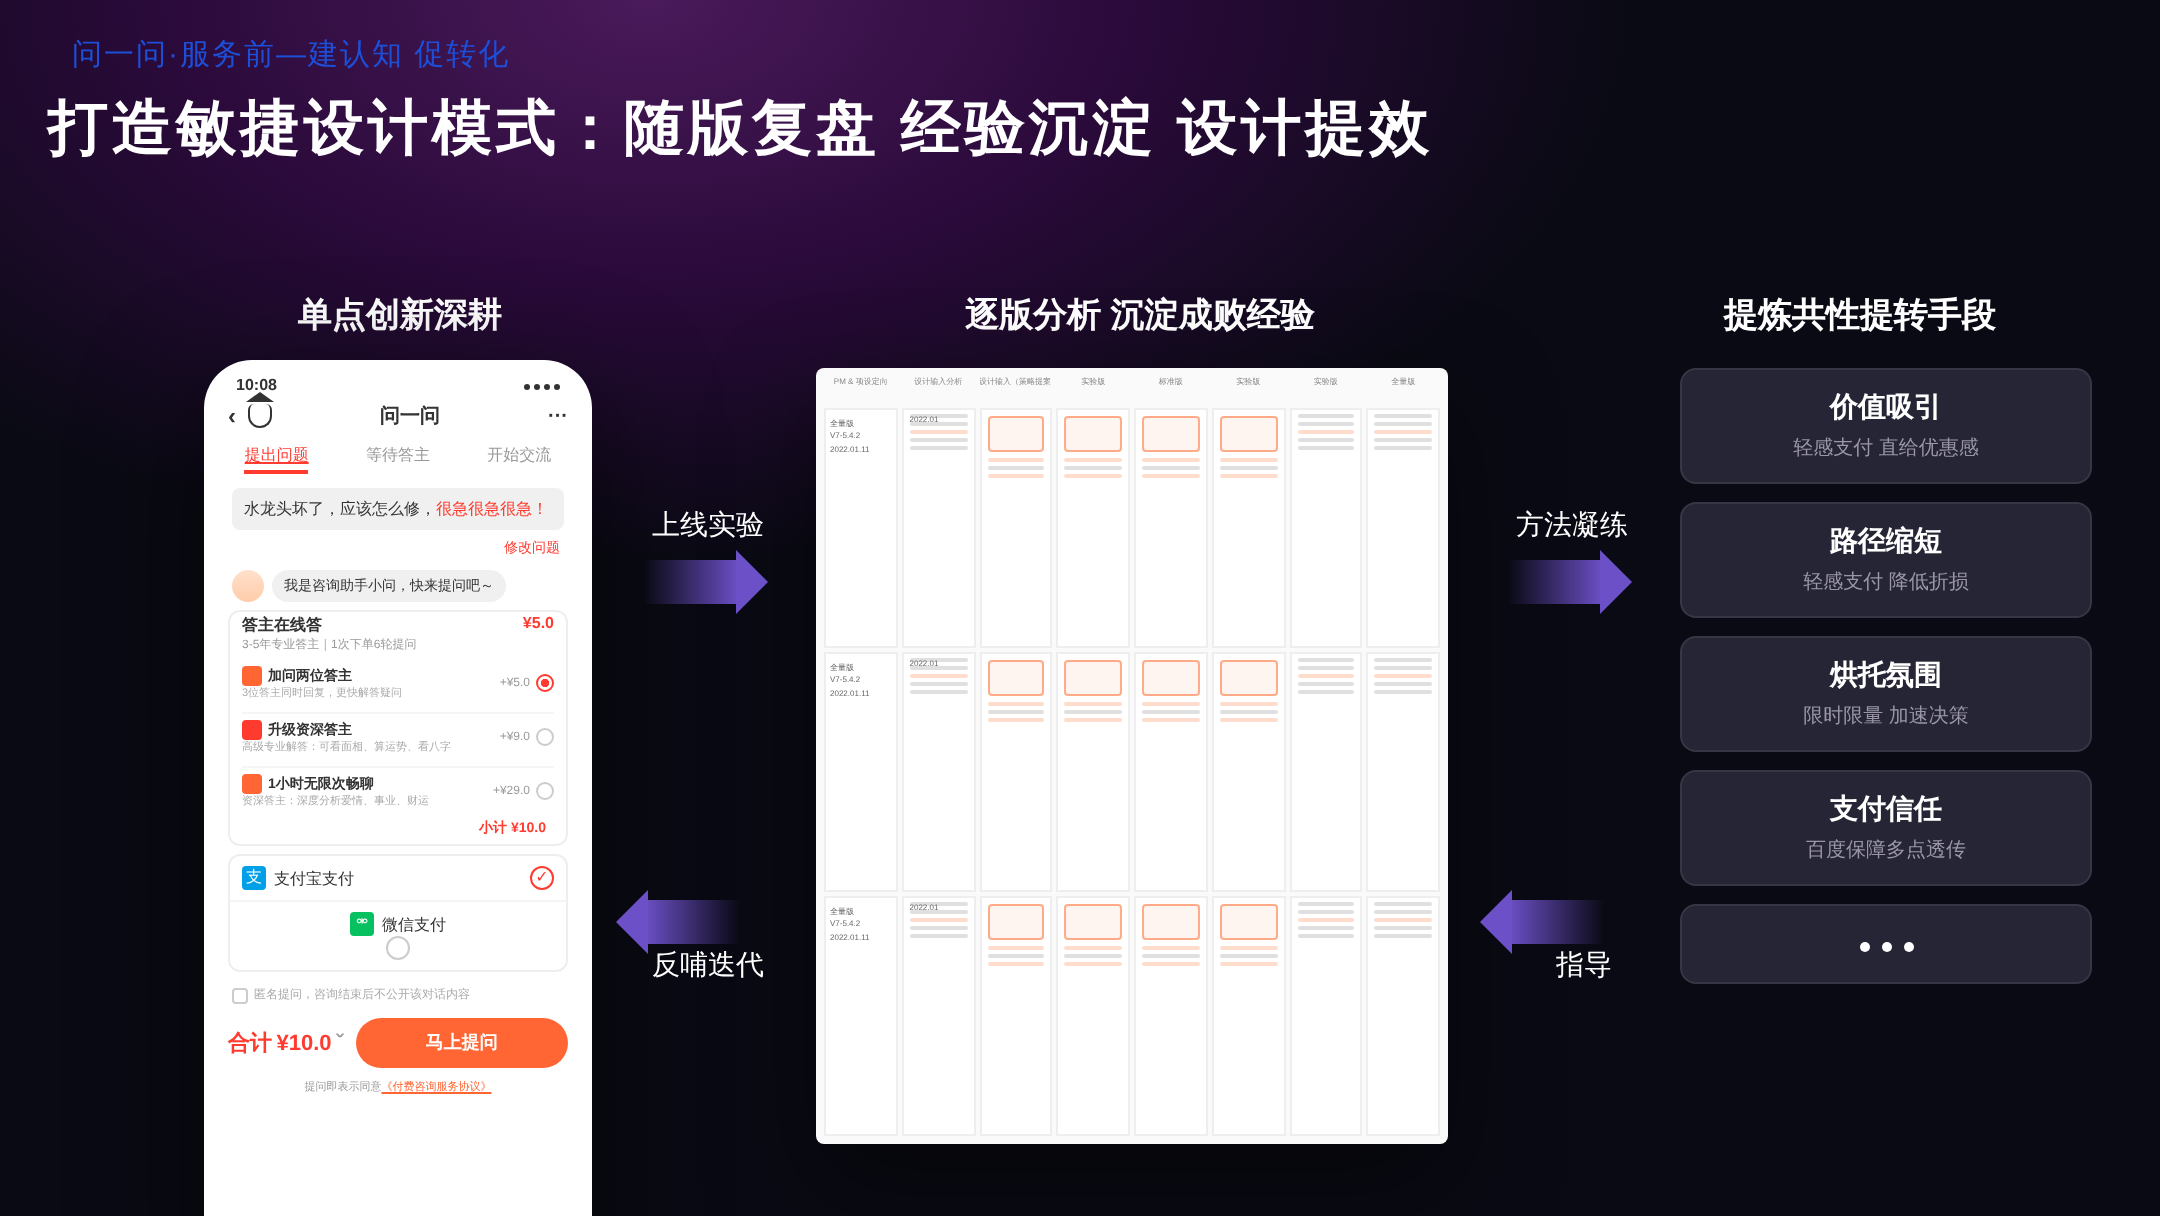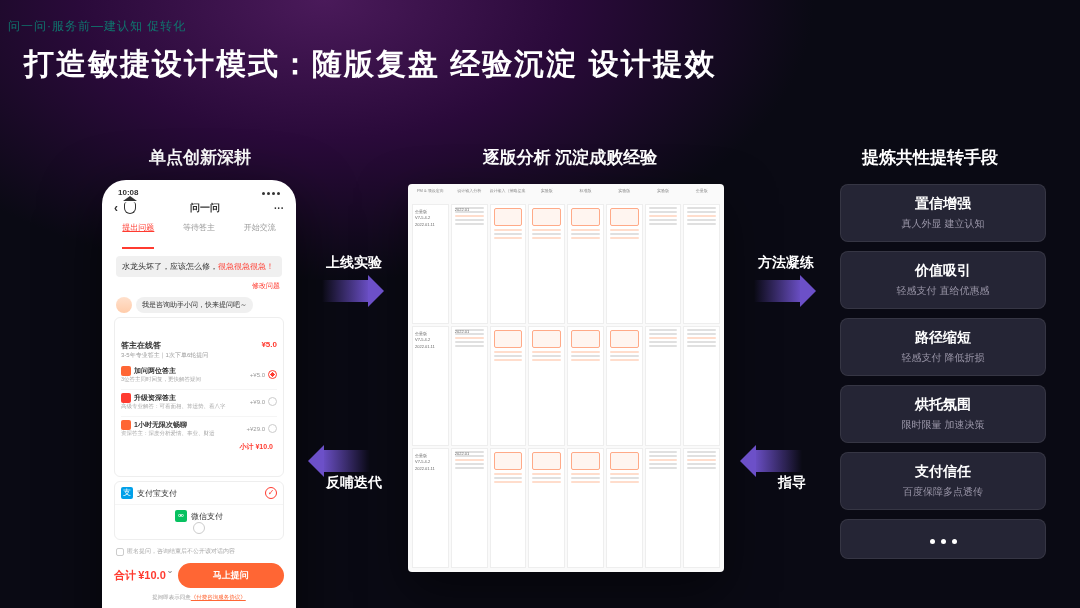--- a/index.html
+++ b/index.html
@@ -2,48 +2,48 @@
 <html><head>
 <meta charset="utf-8">
 <style>
   * { margin: 0; padding: 0; box-sizing: border-box; }
   body {
     width: 1080px; height: 608px;
     background: radial-gradient(ellipse 700px 400px at 30% 0%, #4a1a5a 0%, #2a0a3a 35%, #0a0a14 70%);
     font-family: "PingFang SC", "Microsoft YaHei", sans-serif;
     color: #fff; overflow: hidden; position: relative;
   }
-  .breadcrumb { position: absolute; top: 18px; left: 8px; font-size: 12px; color: #0f766e; letter-spacing: 1px; }
+  .breadcrumb { position: absolute; top: 18px; left: 36px; font-size: 15px; color: #1d4ed8; letter-spacing: 1px; }
   .title { position: absolute; top: 44px; left: 24px; font-size: 30px; font-weight: 700; letter-spacing: 2px; }
 
   .section-label { position: absolute; top: 146px; font-size: 17px; font-weight: 600; text-align: center; }
   .sec1 { left: 110px; width: 180px; }
   .sec2 { left: 410px; width: 320px; }
   .sec3 { left: 830px; width: 200px; }
 
   
   .phone { position: absolute; top: 180px; left: 102px; width: 194px; height: 471px;
     background: #fff; border-radius: 24px; box-shadow: 0 20px 60px rgba(0,0,0,.6);
     color: #333; padding: 6px; font-size: 8px; }
   .phone .statusbar { display:flex; justify-content:space-between; padding: 2px 10px 0; font-size:8px; font-weight:600;}
   .phone .statusbar .dots span{ display:inline-block;width:3px;height:3px;background:#333;border-radius:50%;margin-left:2px;}
   .phone .nav { display:flex; align-items:center; gap:6px; padding:4px 6px; font-size:10px; font-weight:600;}
   .phone .nav .back{font-size:12px;}
   .phone .nav .home{width:12px;height:12px;border:1.5px solid #333;border-radius:3px 3px 6px 6px;border-top:none;position:relative;}
   .phone .nav .home:before{content:"";position:absolute;top:-6px;left:-2px;width:0;height:0;border:7px solid transparent;border-bottom:5px solid #333;border-top:none;}
   .phone .nav .title-c{flex:1;text-align:center;}
   .phone .tabs{display:flex;justify-content:space-around;font-size:8px;color:#999;padding:3px 0;}
-  .phone .tabs span:first-child{color:#ff3b30;border-bottom:2px solid #ff3b30;padding-bottom:14px;text-decoration:underline;}
+  .phone .tabs span:first-child{color:#ff3b30;border-bottom:2px solid #ff3b30;padding-bottom:2px;text-decoration:underline;}
   .phone .bubble{margin:4px 8px;background:#f0f0f0;border-radius:4px;padding:5px 6px;font-size:8px;line-height:1.4;}
   .phone .bubble .urgent{color:#ff3b30;}
   .phone .modify{text-align:right;color:#ff3b30;font-size:7px;padding:0 10px 2px;}
   .phone .assist{display:flex;align-items:center;gap:4px;margin:4px 8px;}
   .phone .assist .av{width:16px;height:16px;border-radius:50%;background:linear-gradient(#ffe0cc,#ffccaa);}
   .phone .assist .bub{background:#f0f0f0;border-radius:8px;padding:3px 6px;font-size:7px;}
-  .phone .card{margin:4px 6px;border:1px solid #eee;border-radius:6px;padding:22px 6px;}
+  .phone .card{margin:4px 6px;border:1px solid #eee;border-radius:6px;padding:1px 6px;}
   .phone .card .head{display:flex;justify-content:space-between;font-size:8px;font-weight:600;}
   .phone .card .sub{font-size:6px;color:#999;}
   .phone .card .price{color:#ff3b30;font-weight:700;}
   .phone .opt{display:flex;justify-content:space-between;align-items:center;padding:3px 0;font-size:7px;border-top:1px solid #f5f5f5;margin-top:3px;}
   .phone .opt:first-of-type{border-top:none;}
   .phone .opt .icon{width:10px;height:10px;border-radius:2px;margin-right:3px;display:inline-block;}
   .phone .opt .lbl{display:flex;align-items:center;}
   .phone .opt .desc{font-size:5.5px;color:#aaa;}
   .phone .opt .p{color:#999;font-size:6px;}
   .phone .opt .radio{width:9px;height:9px;border:1px solid #ccc;border-radius:50%;margin-left:3px;}
@@ -79,21 +79,21 @@
   .board .cell .box{margin:3px;height:18px;border:0.5px solid #ffaa88;border-radius:2px;background:#fff5f0;}
   .board .cell .mnum{position:absolute;top:2px;left:3px;font-size:4px;color:#666;}
   .board .sidecol{font-size:4px;color:#666;padding:4px 2px;line-height:1.6;}
 
   
   .arrow { position:absolute; display:flex; align-items:center; color:#fff; }
   .arrow .body{width:48px;height:22px;background:linear-gradient(90deg,rgba(108,80,200,0) 0%, #6c50c8 100%);position:relative;}
   .arrow .body:after{content:"";position:absolute;right:-14px;top:-5px;width:0;height:0;border:16px solid transparent;border-left:16px solid #6c50c8;border-right:none;}
   .arrow.left .body{background:linear-gradient(270deg,rgba(108,80,200,0) 0%, #6c50c8 100%);}
   .arrow.left .body:after{right:auto;left:-14px;border:16px solid transparent;border-right:16px solid #6c50c8;border-left:none;}
-  .arrow .lbl{position:absolute;font-size:14px;font-weight:700;white-space:nowrap;text-align:center;}
+  .arrow .lbl{position:absolute;font-size:14px;font-weight:400;white-space:nowrap;text-align:center;}
   .ar1{top:280px;left:322px;} .ar1 .lbl{top:-26px;left:4px;}
   .ar2{top:450px;left:322px;} .ar2 .lbl{top:24px;left:4px;}
   .ar3{top:280px;left:754px;} .ar3 .lbl{top:-26px;left:4px;}
   .ar4{top:450px;left:754px;} .ar4 .lbl{top:24px;left:24px;}
 
   
   .cards{position:absolute;top:184px;left:840px;width:206px;display:flex;flex-direction:column;gap:9px;}
   .rcard{background:rgba(60,60,80,.55);border:1px solid rgba(255,255,255,.08);border-radius:8px;padding:10px 8px;text-align:center;}
   .rcard .t{font-size:14px;font-weight:600;margin-bottom:4px;}
   .rcard .d{font-size:10px;color:#9a96a8;}
@@ -390,24 +390,20 @@
     <div class="body"></div>
     <div class="lbl">方法凝练</div>
   </div>
 <div class="arrow left ar4">
     <div class="body"></div>
     <div class="lbl">指导</div>
   </div>
 
 <div class="cards" id="rcards">
     <div class="rcard">
-      <div class="t">置信增强</div>
-      <div class="d">真人外显 建立认知</div>
-    </div>
-    <div class="rcard">
       <div class="t">价值吸引</div>
       <div class="d">轻感支付 直给优惠感</div>
     </div>
     <div class="rcard">
       <div class="t">路径缩短</div>
       <div class="d">轻感支付 降低折损</div>
     </div>
     <div class="rcard">
       <div class="t">烘托氛围</div>
       <div class="d">限时限量 加速决策</div>

